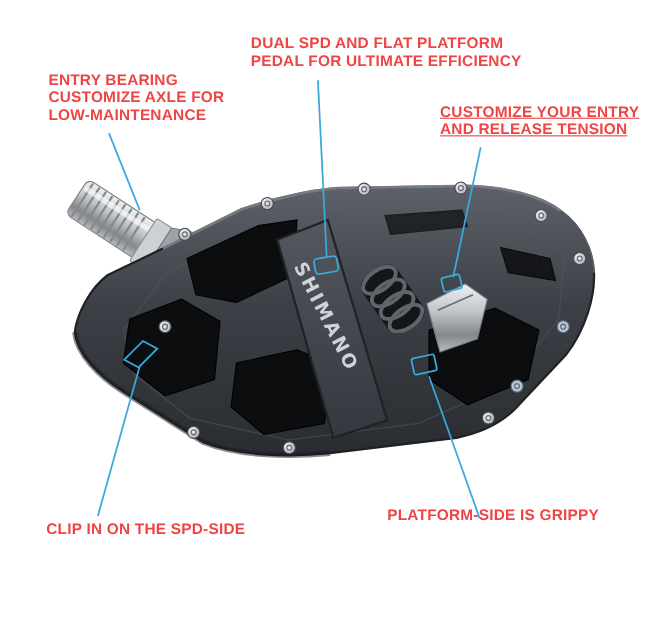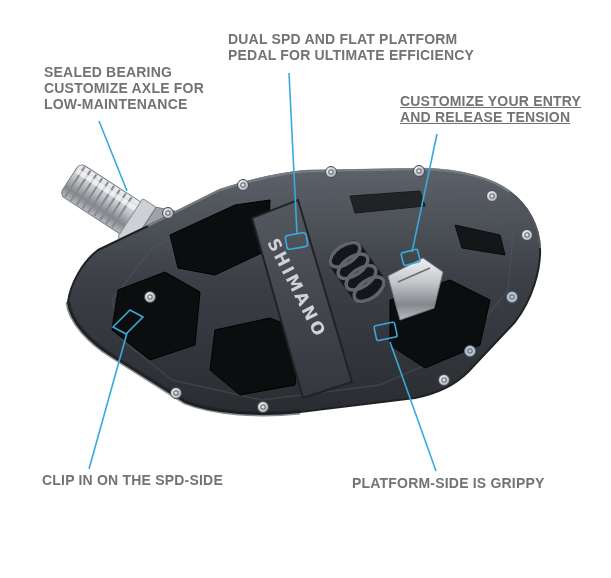--- a/index.html
+++ b/index.html
@@ -10,21 +10,21 @@
     background: #ffffff;
     overflow: hidden;
     font-family: "Liberation Sans", sans-serif;
   }
   .stage svg { position: absolute; left: 0; top: 0; }
   .callout {
     position: absolute;
     font-weight: 700;
     font-size: 14px;
     line-height: 16px;
-    color: #737373;
+    color: #ef4444;
     letter-spacing: 0.2px;
     white-space: nowrap;
   }
   .pin-outer { fill: url(#pinGrad); stroke: #45484d; stroke-width: 1; }
   .pin-inner { fill: none; stroke: #6b6f75; stroke-width: 1.2; }
 </style>
 </head>
 <body>
 
 <div class="stage">
@@ -167,31 +167,31 @@
       <rect x="375" y="324" width="21" height="15" rx="2" transform="rotate(-12 385 331)"></rect>
     </g>
   </svg>
 
   <div class="callout" style="left:228px; top:31px;">
     <div>DUAL SPD AND FLAT PLATFORM</div>
     <div>PEDAL FOR ULTIMATE EFFICIENCY</div>
   </div>
 
   <div class="callout" style="left:44px; top:64px;">
-    <div>SEALED BEARING</div>
+    <div>ENTRY BEARING</div>
     <div>CUSTOMIZE AXLE FOR</div>
     <div>LOW-MAINTENANCE</div>
   </div>
 
   <div class="callout" style="left:400px; top:93px;text-decoration:underline;">
     <div>CUSTOMIZE YOUR ENTRY</div>
     <div>AND RELEASE TENSION</div>
   </div>
 
   <div class="callout" style="left:42px; top:472px;text-align:right;">
     <div>CLIP IN ON THE SPD-SIDE</div>
   </div>
 
-  <div class="callout" style="left:352px; top:475px;">
+  <div class="callout" style="left:352px; top:460px;">
     <div>PLATFORM-SIDE IS GRIPPY</div>
   </div>
 
 </div>
 
 </body></html>

